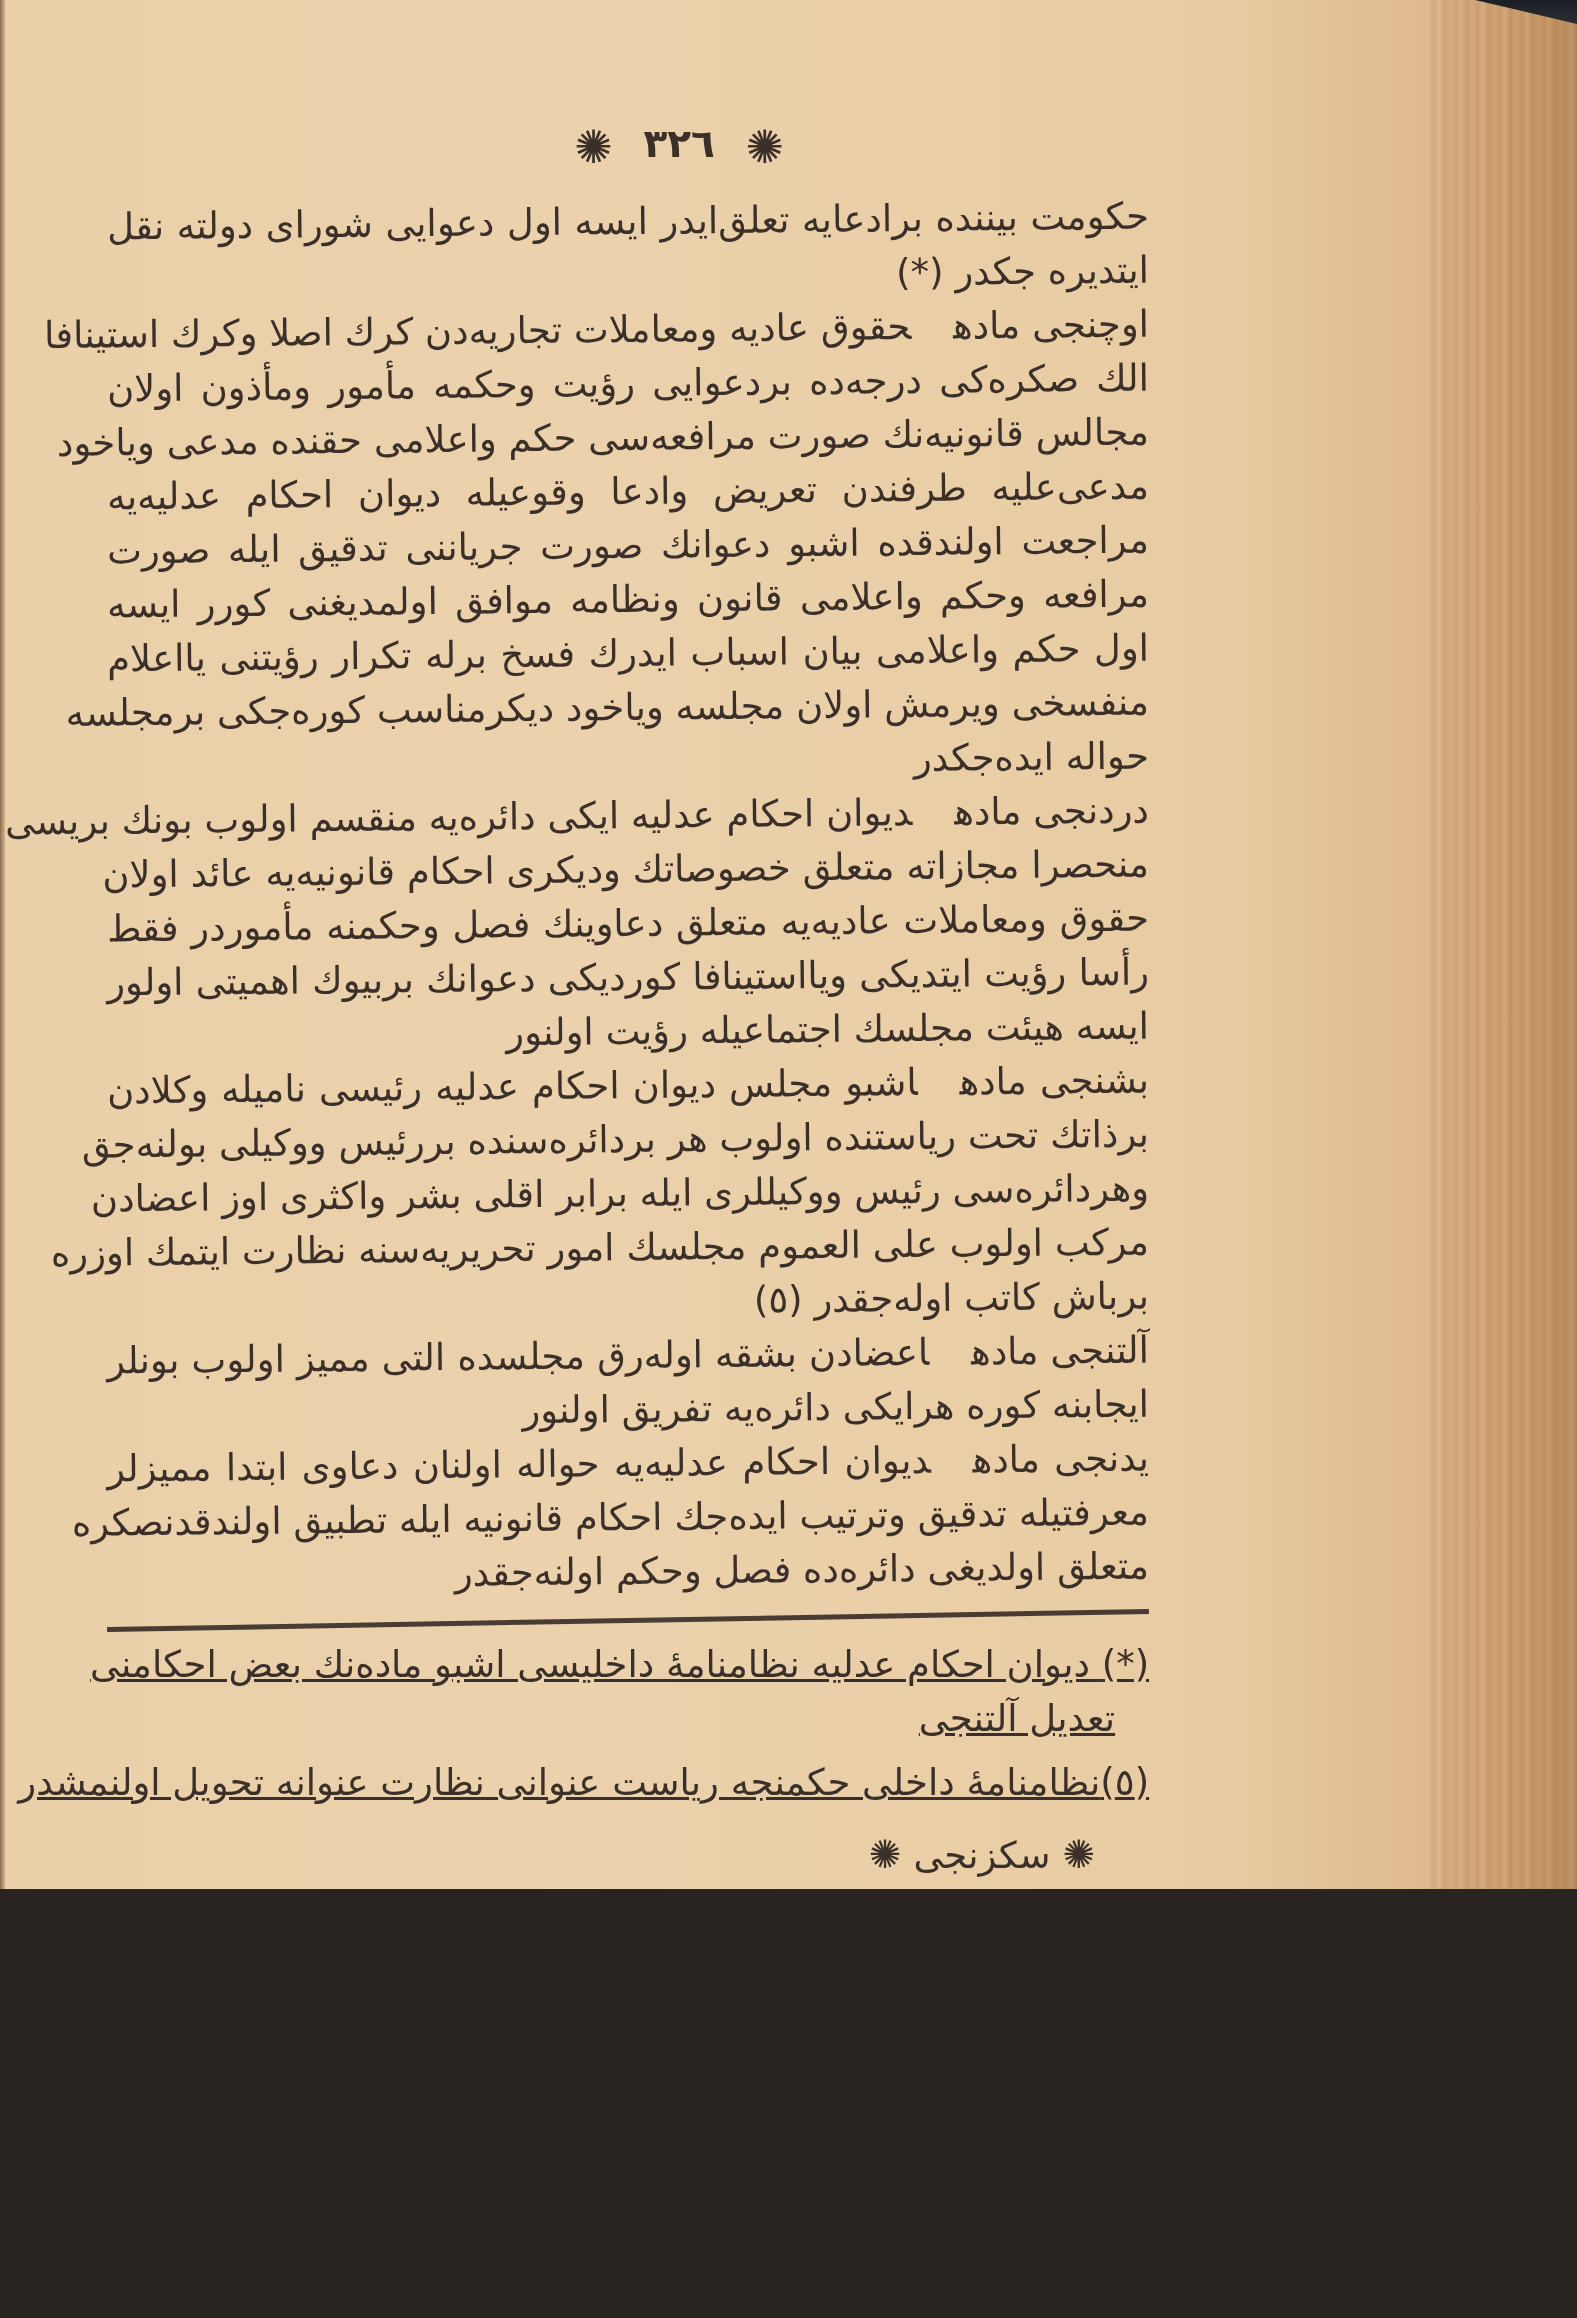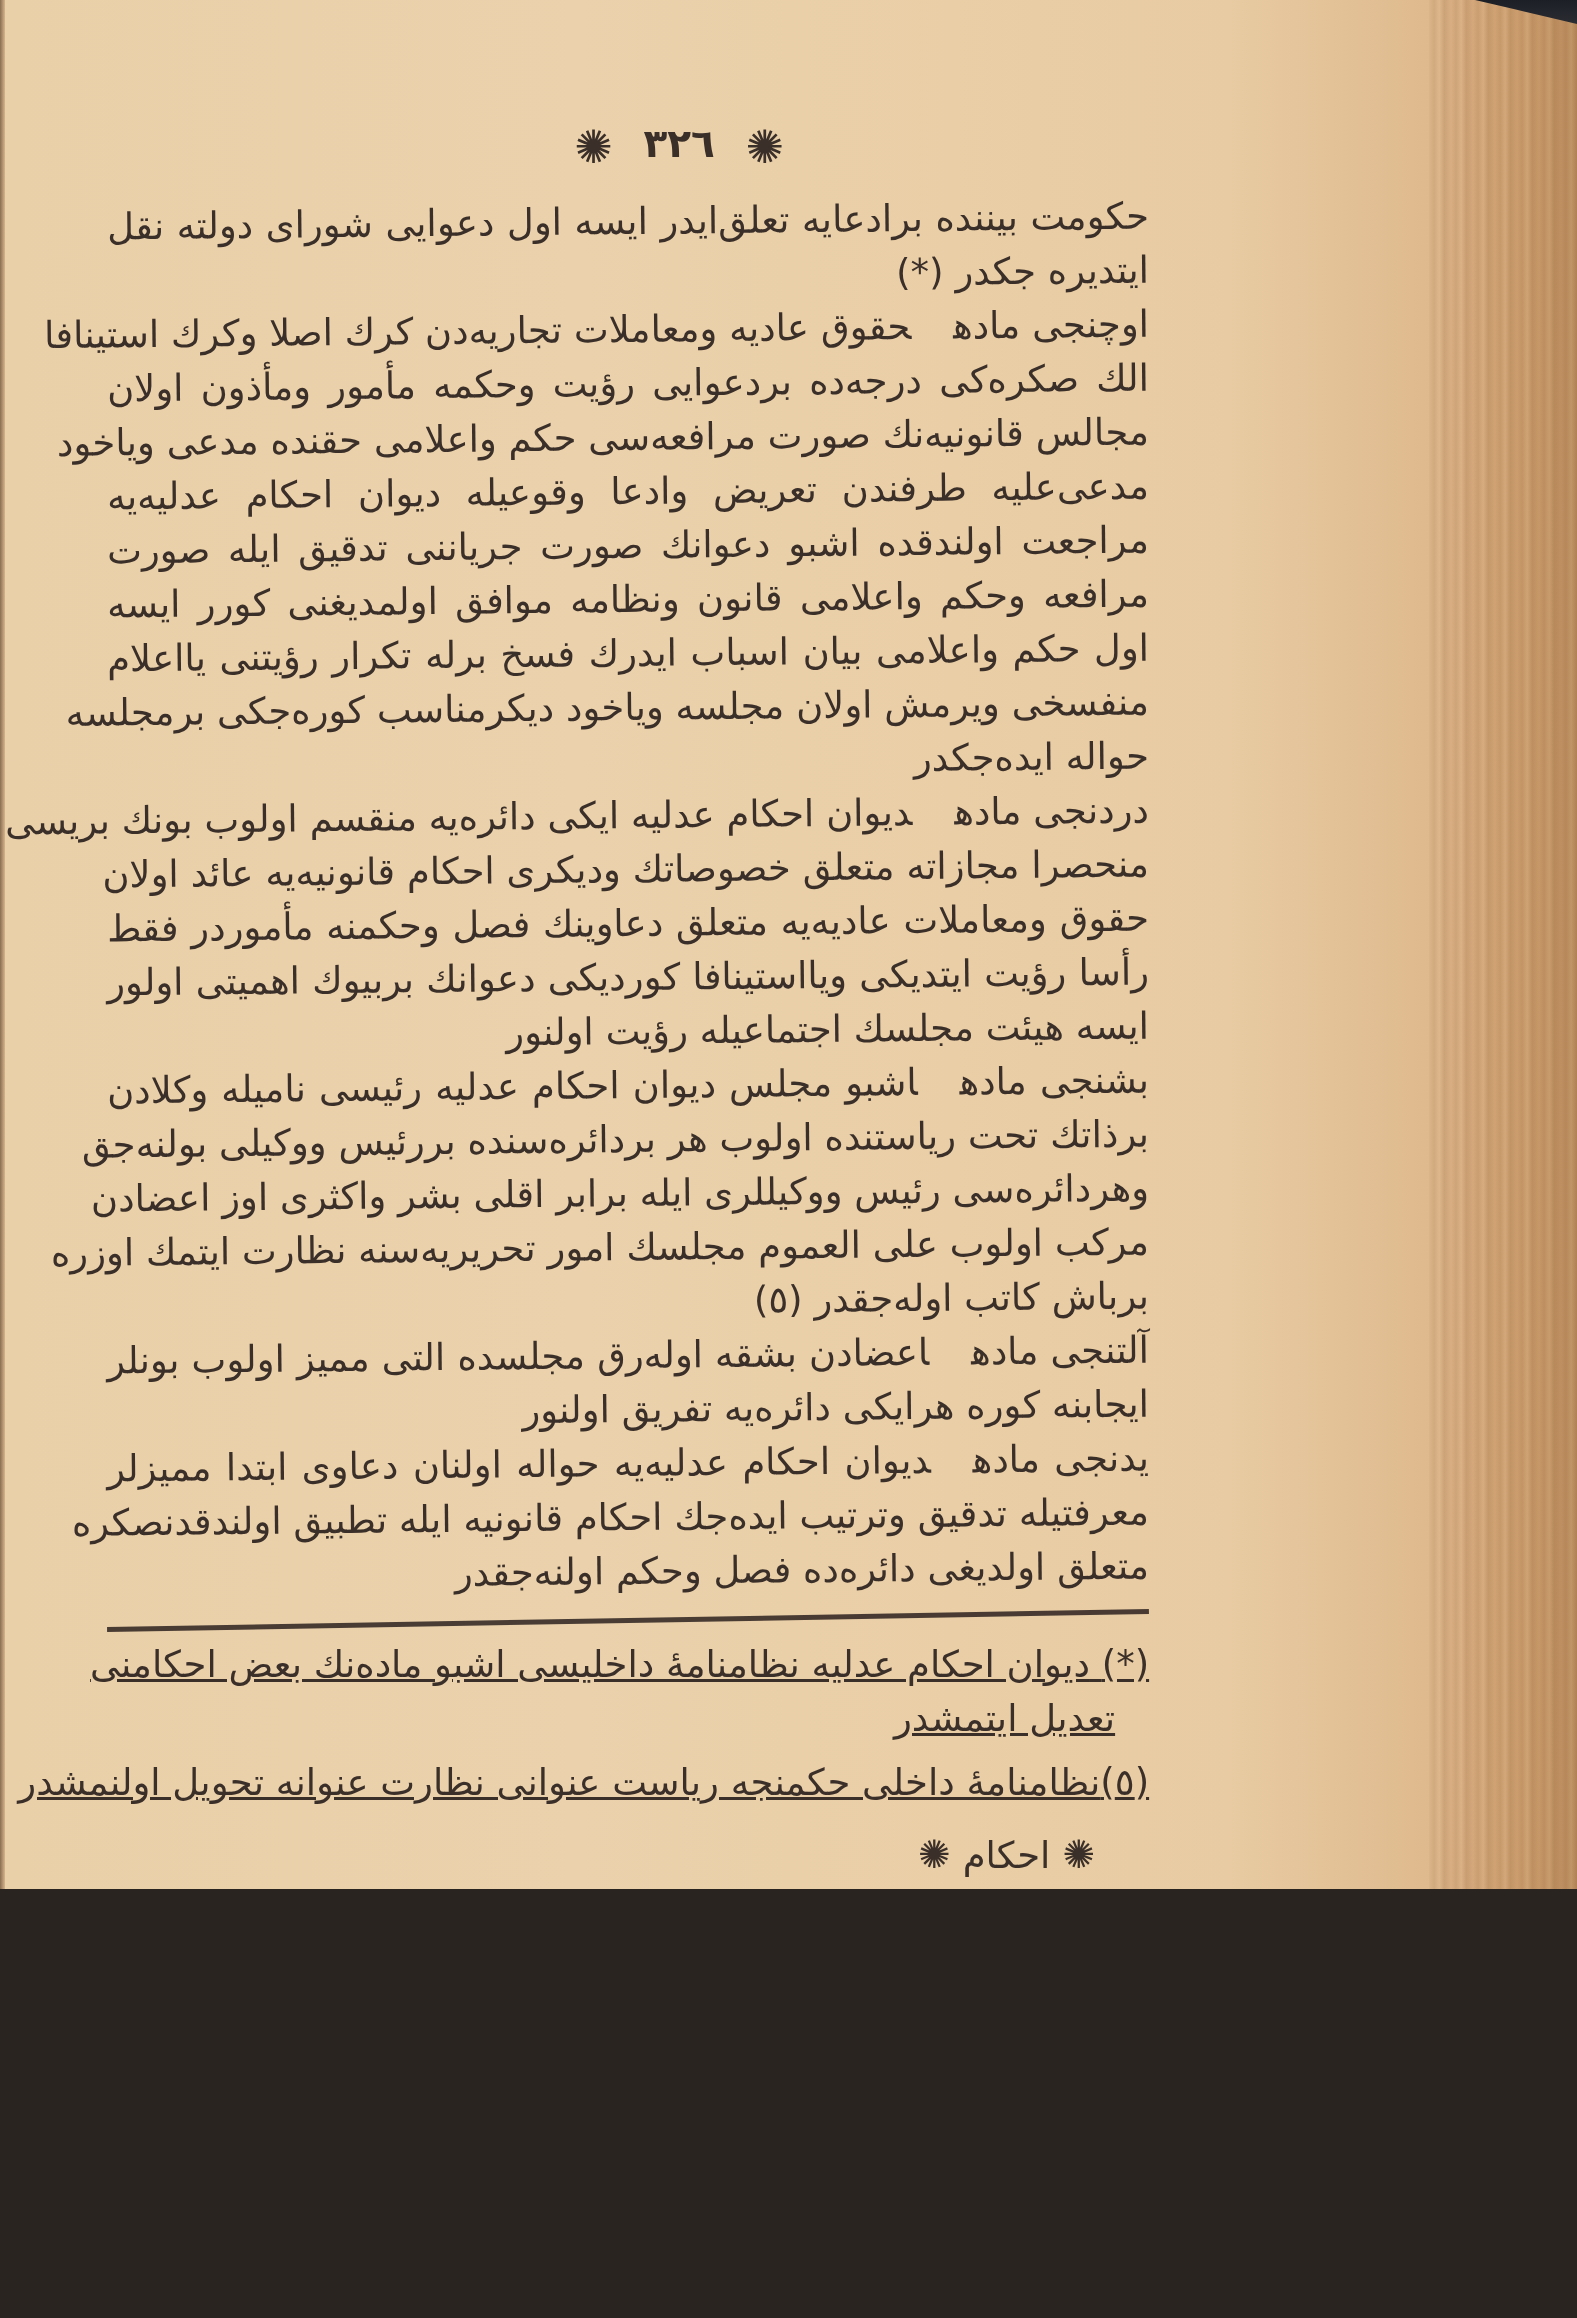--- a/index.html
+++ b/index.html
@@ -172,29 +172,29 @@
         <div class="line last"><span>متعلق اولدیغی دائره‌ده فصل وحکم اولنه‌جقدر</span></div>
       </div>
 
       <div class="rule"></div>
 
       <div>
         <div class="footnote">
           <span>(*)</span>
           <span>دیوان احکام عدلیه نظامنامهٔ داخلیسی اشبو ماده‌نك بعض احکامنی</span>
         </div>
-        <div class="footnote last"><span>تعدیل ایتمشدر</span></div>
+        <div class="footnote last"><span>تعدیل آلتنجی</span></div>
 
         <div class="footnote spaced">
           <span>(٥)</span><span>نظامنامهٔ داخلی حکمنجه‌ رياست عنوانی نظارت عنوانه تحویل اولنمشدر</span>
         </div>
       </div>
 
       <div class="catchword">
-        <span class="orn">✺</span><span>احکام</span><span class="orn">✺</span>
+        <span class="orn">✺</span><span>سکزنجی</span><span class="orn">✺</span>
       </div>
 
     </div>
   </div>
   <div class="spine"></div>
   <div class="spine-top-dark"></div>
 </div>
 
 
 </body></html>

